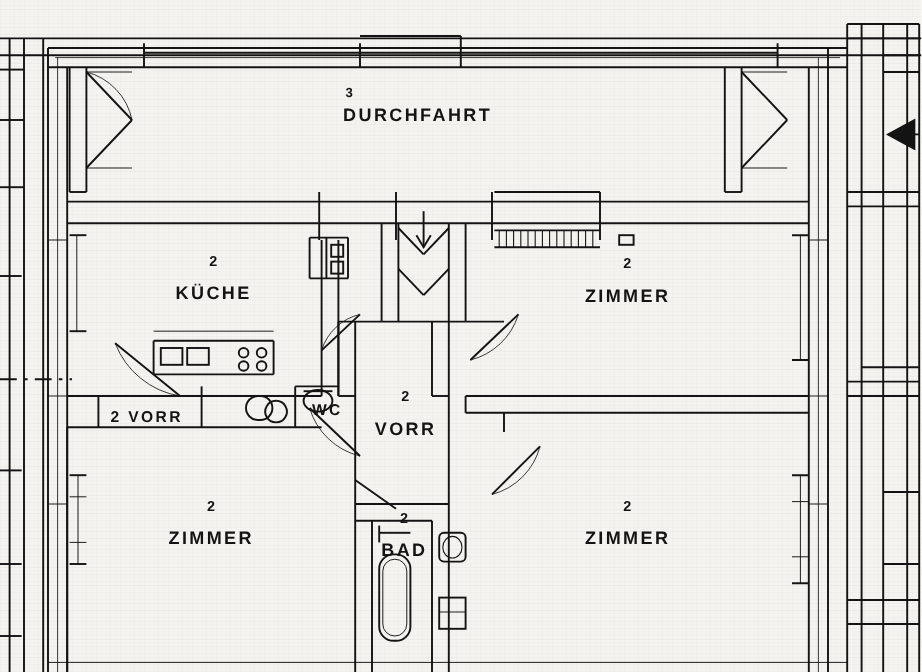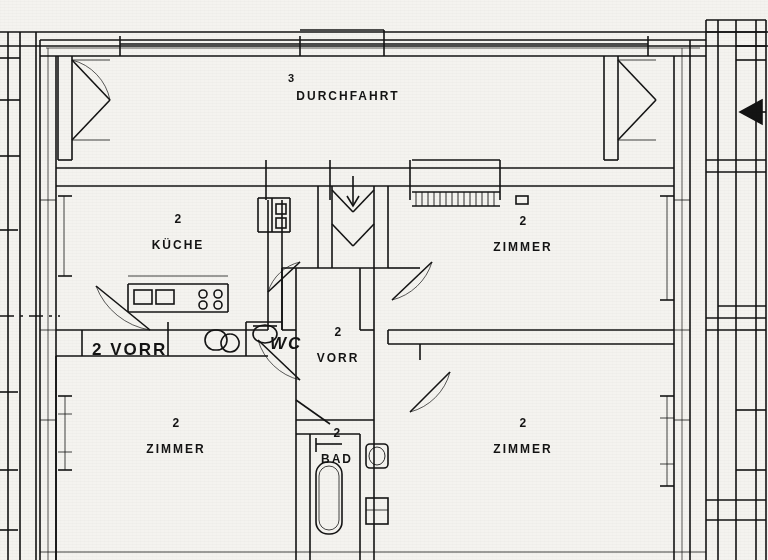--- a/index.html
+++ b/index.html
@@ -28,39 +28,39 @@
   .room-label {
     position: absolute;
     text-align: center;
     color: #141414;
     font-family: "Liberation Sans", sans-serif;
     letter-spacing: 1.5px;
     white-space: nowrap;
     pointer-events: none;
   }
   .room-name {
-    font-size: 12px;
+    font-size: 15px;
     font-weight: 700;
     letter-spacing: 2px;
   }
   .room-num {
     font-size: 12px;
     font-weight: 700;
     letter-spacing: 0.5px;
     margin-bottom: 12px;
   }
   .tiny-num {
     position: absolute;
     font-size: 11px;
     font-weight: 700;
     color: #141414;
   }
   .inline-label {
     position: absolute;
-    font-size: 17px;
+    font-size: 13px;
     font-weight: 700;
     letter-spacing: 2px;
     color: #141414;
     white-space: nowrap;
   }
   .grain {
     position: absolute;
     top: 0; left: 0;
     width: 768px; height: 560px;
     pointer-events: none;
@@ -359,16 +359,16 @@
     <div class="room-name">ZIMMER</div>
   </div>
 
   <div class="room-label" style="left:337px; top:446px; transform:translate(-50%,-50%);">
     <div class="room-num">2</div>
     <div class="room-name">BAD</div>
   </div>
 
   <div class="inline-label" style="left:92px; top:340px;">2 VORR</div>
 
-  <div class="inline-label" style="left:270px; top:334px;font-style:italic;">WC</div>
+  <div class="inline-label" style="left:260px; top:334px;">WC</div>
 
   <div class="grain"></div>
 </div>
 
 </body></html>

